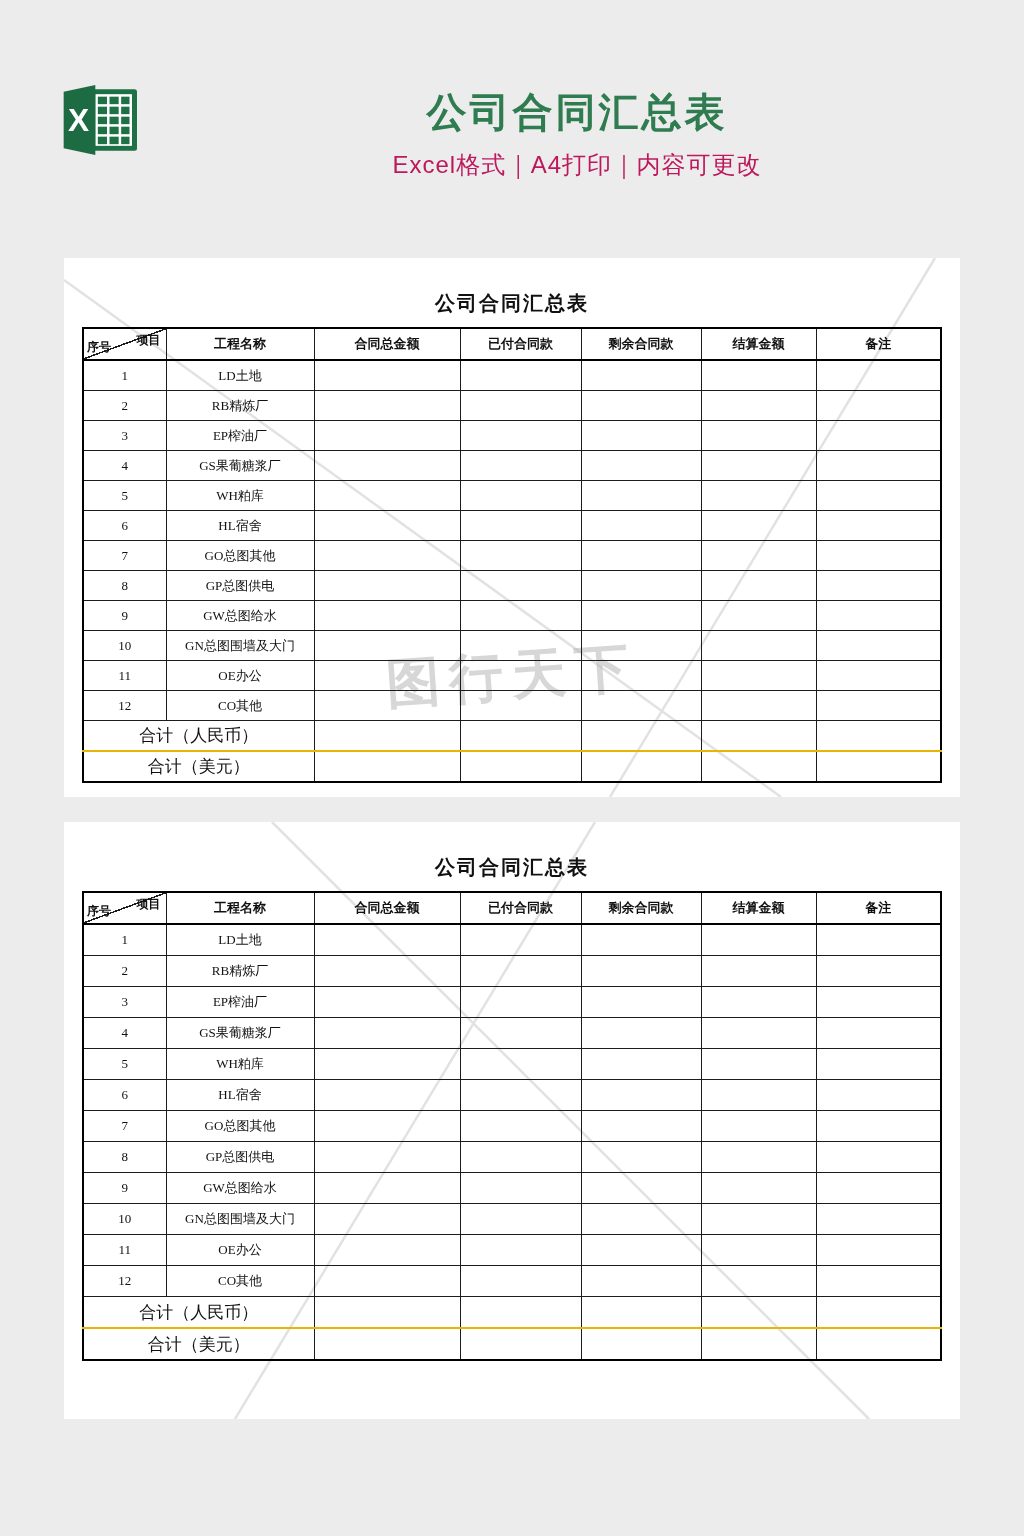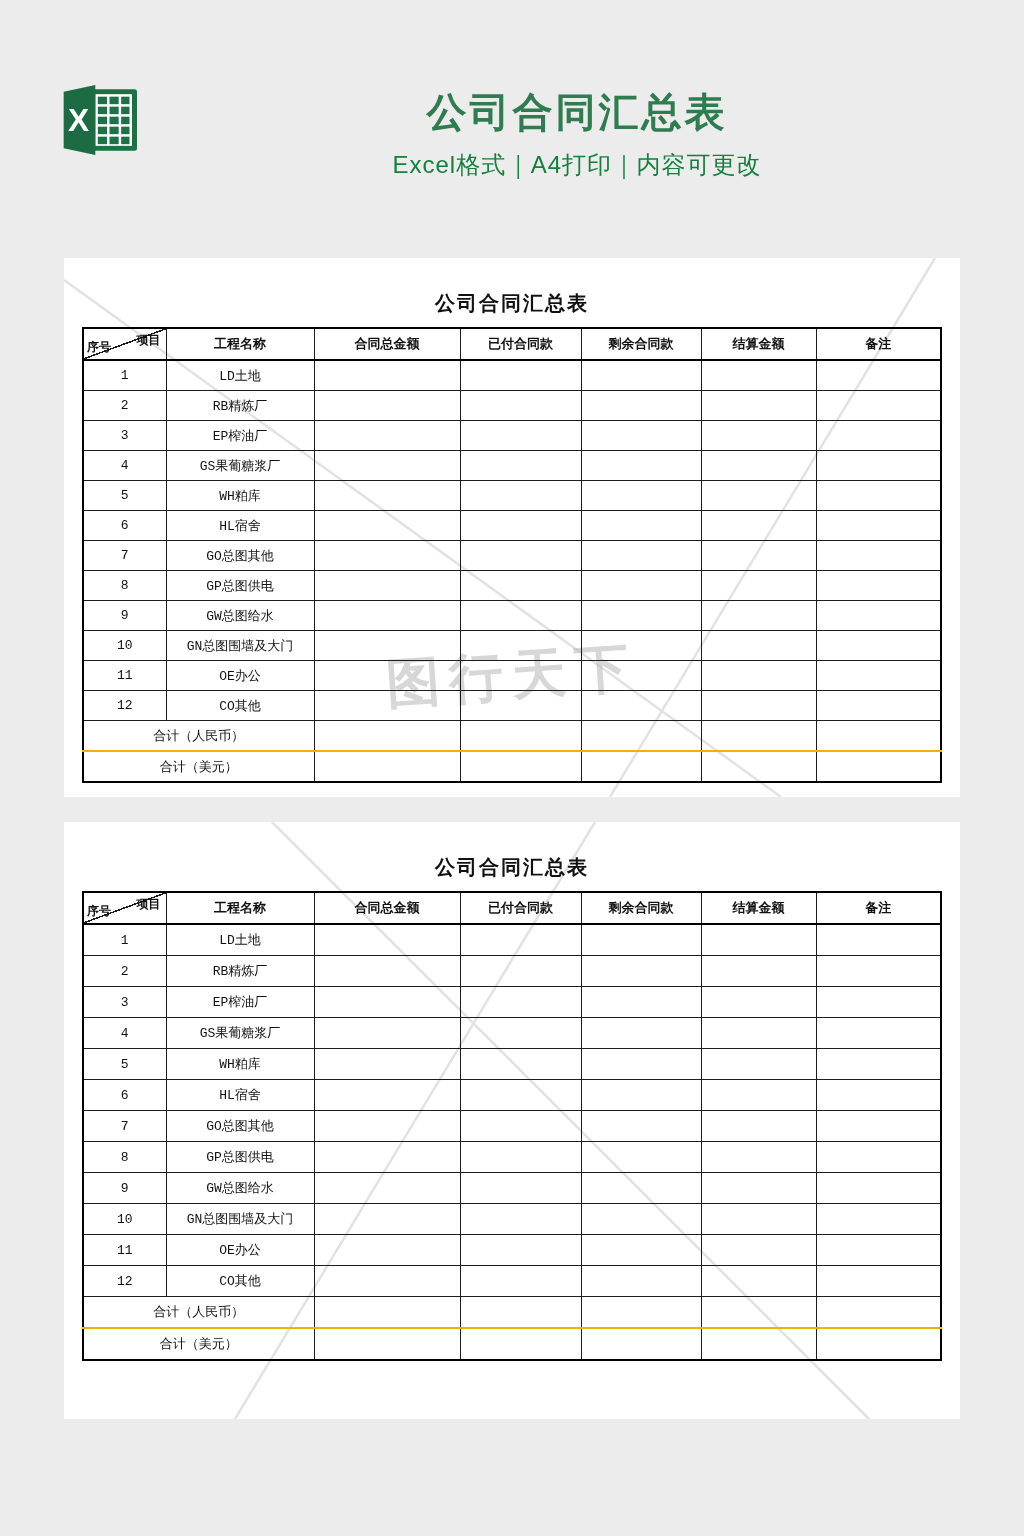--- a/index.html
+++ b/index.html
@@ -8,21 +8,21 @@
     width:1024px;height:1536px;
     background:#ececec;
     overflow:hidden;
     font-family:"Liberation Sans",sans-serif;
   }
   
   .hdr{position:absolute;top:0;left:0;width:1024px;height:230px;}
   .excel-icon{position:absolute;left:62px;top:83px;width:80px;height:74px;}
   .hdr-text{margin-left:130px;text-align:center;padding-top:90px;}
   .page-title{margin:0;font-size:40px;font-weight:bold;letter-spacing:3px;line-height:1.1;}
-  .page-sub{margin:15px 0 8px;font-size:24px;color:#15803d;letter-spacing:1px;}
+  .page-sub{margin:15px 0 8px;font-size:24px;color:#be185d;letter-spacing:1px;}
   
   .panel{position:absolute;left:64px;width:896px;background:#ffffff;overflow:hidden;}
   .panel-1{top:258px;height:539px;}
   .panel-2{top:822px;height:597px;}
   .xlines{position:absolute;left:0;top:0;width:100%;height:100%;z-index:0;pointer-events:none;}
   .wm-text{
     position:absolute;left:322px;top:382px;z-index:0;
     font-size:54px;font-weight:bold;letter-spacing:9px;white-space:nowrap;
     color:#b7b7b7;opacity:.55;transform:rotate(-4deg);
     font-family:"DejaVu Serif",serif;pointer-events:none;
@@ -31,34 +31,34 @@
     position:relative;z-index:1;margin:32px 0 0;text-align:center;
     font-size:20px;font-weight:bold;color:#111;
     font-family:"DejaVu Serif",serif;letter-spacing:2px;
   }
   
   table.grid{
     position:relative;z-index:1;
     width:858px;margin:10px auto 0;
     border-collapse:collapse;table-layout:fixed;
     border:2px solid #000;
-    font-family:Liberation Mono, monospace;
+    font-family:Liberation Serif, serif;
     background:transparent;
   }
   .grid th,.grid td{
     border:1px solid #1c1c1c;
     padding:0;height:29px;
     text-align:center;vertical-align:middle;
     font-size:13px;font-weight:normal;color:#111;
     overflow:hidden;background:transparent;
   }
   .panel-2 .grid th,.panel-2 .grid td{height:30px;}
   .grid thead th{font-weight:bold;height:30px;border-bottom:2px solid #000;}
   .grid tr.total-2 td{border-top:2px solid #eab308;}
-  .grid td.total-label{font-size:13px;}
+  .grid td.total-label{font-size:17px;}
   
   th.corner{
     position:relative;
     background-image:linear-gradient(to bottom right,
       transparent calc(50% - 1px), #1c1c1c calc(50% - 1px),
       #1c1c1c calc(50% + .5px), transparent calc(50% + .5px));
   }
   th.corner .bl{position:absolute;left:3px;bottom:3px;font-size:12px;}
   th.corner .tr{position:absolute;right:5px;top:3px;font-size:12px;text-align:center;}
 </style>

